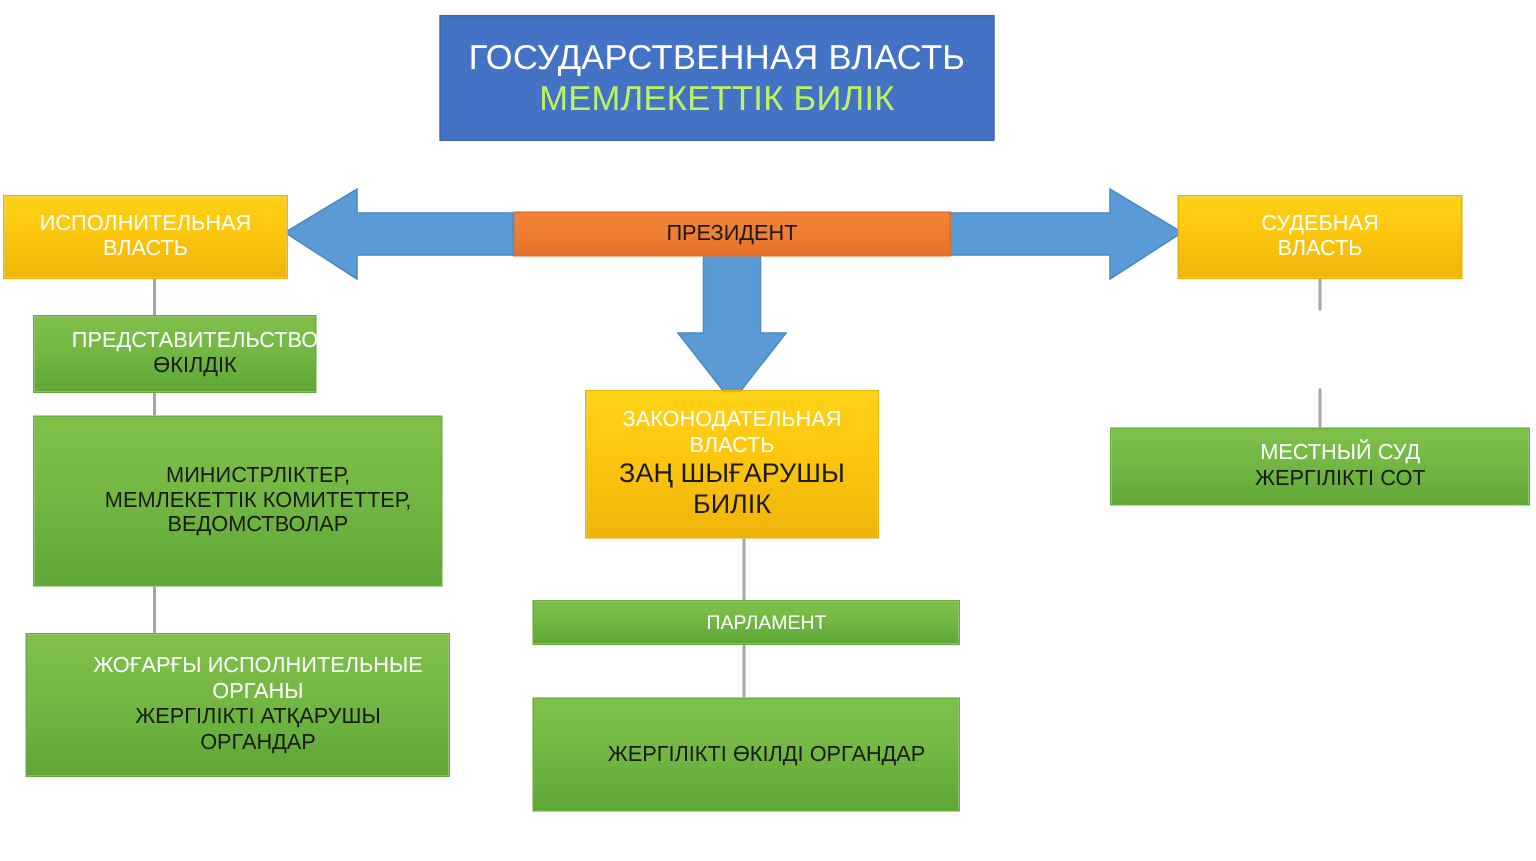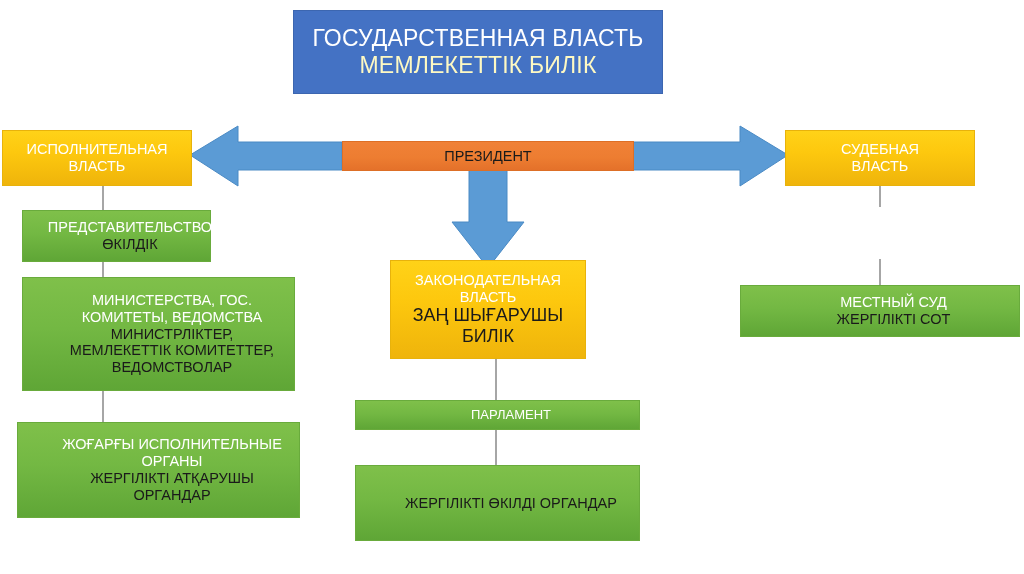--- a/index.html
+++ b/index.html
@@ -31,21 +31,21 @@
   .title-box {
     background: #4472c4;
     border: 1px solid #3c66b0;
   }
   .title-ru {
     color: #ffffff;
     font-size: 23px;
     letter-spacing: .2px;
   }
   .title-kk {
-    color: #fef9c3;
+    color: #bef264;
     font-size: 23px;
     letter-spacing: .2px;
   }
 
   
   .yellow {
     background: linear-gradient(180deg, #ffd218 0%, #fdc80e 40%, #efb40b 100%);
     border: 1px solid #e8b20b;
   }
   .yellow .ru { color: #ffffff; }
@@ -117,22 +117,20 @@
   <div class="vline" style="left:102px; top:186px; height:24px;"></div>
 
   <div class="box green" style="left:22px; top:210px; width:189px; height:52px;">
     <span class="ru" style="font-size:14.5px;">ПРЕДСТАВИТЕЛЬСТВО</span>
     <span class="kk" style="font-size:14.5px;">ӨКІЛДІК</span>
   </div>
 
   <div class="vline" style="left:102px; top:262px; height:15px;"></div>
 
   <div class="box green" style="left:22px; top:277px; width:273px; height:114px;">
-    <span class="ru" style="font-size:14.5px;">МИНИСТЕРСТВА, ГОС.
-КОМИТЕТЫ, ВЕДОМСТВА</span>
     <span class="kk" style="font-size:14.5px;">МИНИСТРЛІКТЕР,
 МЕМЛЕКЕТТІК КОМИТЕТТЕР,
 ВЕДОМСТВОЛАР</span>
   </div>
 
   <div class="vline" style="left:102px; top:391px; height:31px;"></div>
 
   <div class="box green" style="left:17px; top:422px; width:283px; height:96px;">
     <span class="ru" style="font-size:14.5px;">ЖОҒАРҒЫ ИСПОЛНИТЕЛЬНЫЕ
 ОРГАНЫ</span>

